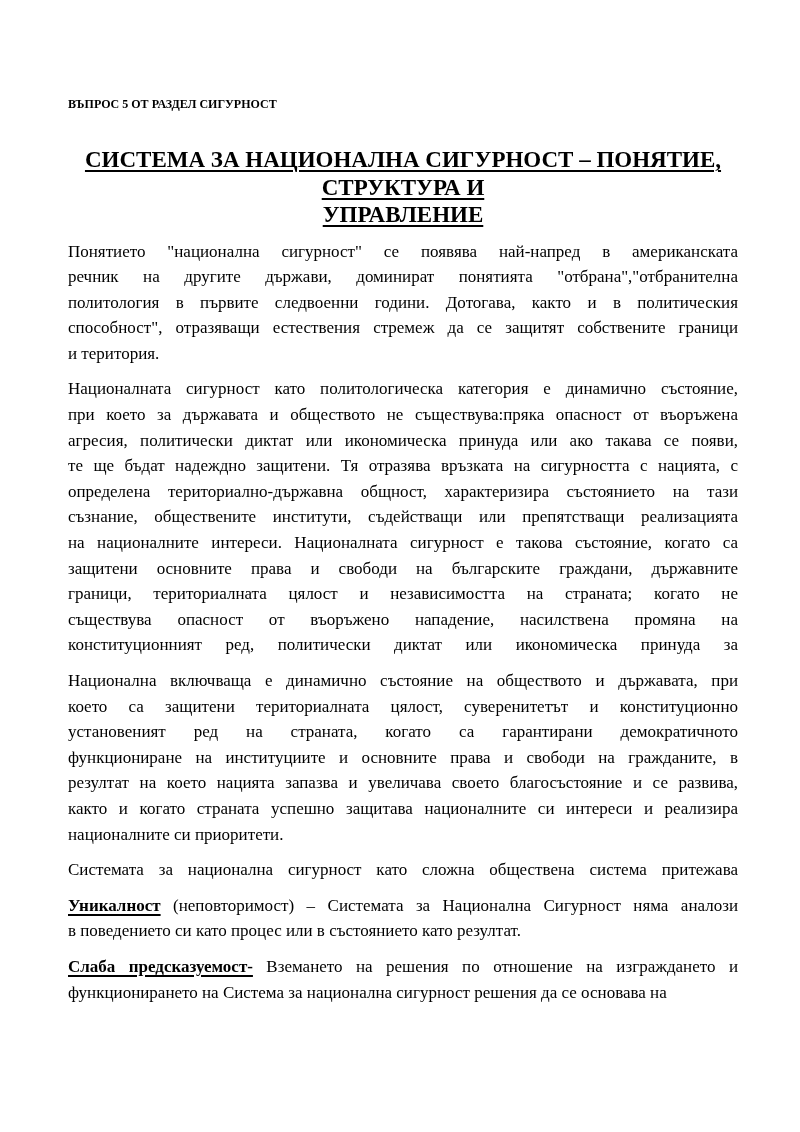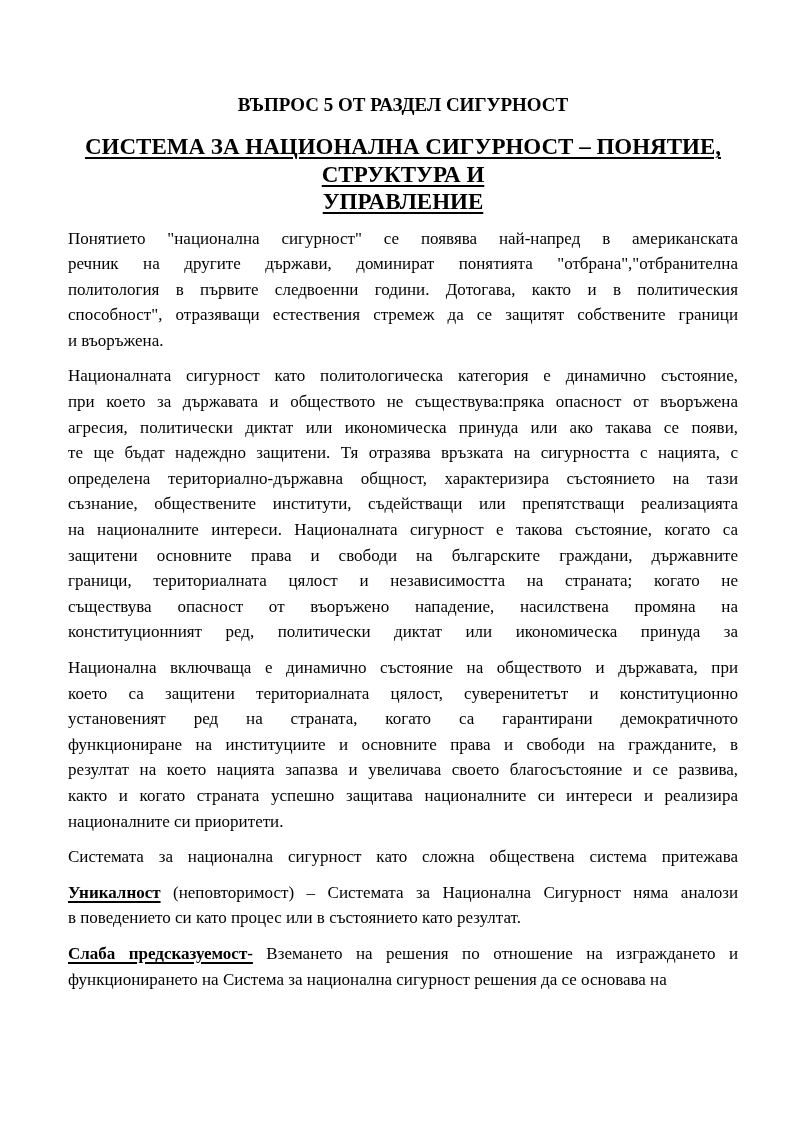--- a/index.html
+++ b/index.html
@@ -13,25 +13,24 @@
     height: 1132px;
     background: #ffffff;
     color: #000000;
     font-family: "Liberation Serif", "DejaVu Serif", serif;
     font-size: 17px;
     overflow: hidden;
     box-sizing: border-box;
     padding: 93px 62px 30px 68px;
   }
   .doc-heading {
-    margin: 0 0 17px 0;
-    font-size: 19px;
+    margin: 0 0 30px 0;
+    font-size: 12px;
     line-height: 23px;
     font-weight: bold;
-    text-align: center;
   }
   .doc-subheading {
     margin: 0 0 10px 0;
     font-size: 23px;
     line-height: 27.5px;
     font-weight: bold;
     text-align: center;
   }
   .doc-subheading .u-line {
     text-decoration: underline;
@@ -67,21 +66,21 @@
     <div><span class="u-line">СИСТЕМА ЗА НАЦИОНАЛНА СИГУРНОСТ – ПОНЯТИЕ, СТРУКТУРА И</span></div>
     <div><span class="u-line">УПРАВЛЕНИЕ</span></div>
   </h2>
 
   <div id="doc-body">
       <div class="para">
         <div class="line">Понятието "национална сигурност" се появява най-напред в американската</div>
         <div class="line">речник на другите държави, доминират понятията "отбрана","отбранителна</div>
         <div class="line">политология в първите следвоенни години. Дотогава, както и в политическия</div>
         <div class="line">способност", отразяващи естествения стремеж да се защитят собствените граници</div>
-        <div class="line last">и въоръжена.</div>
+        <div class="line last">и територия.</div>
       </div>
       <div class="para">
         <div class="line">Националната сигурност като политологическа категория е динамично състояние,</div>
         <div class="line">при което за държавата и обществото не съществува:пряка опасност от въоръжена</div>
         <div class="line">агресия, политически диктат или икономическа принуда или ако такава се появи,</div>
         <div class="line">те ще бъдат надеждно защитени. Тя отразява връзката на сигурността с нацията, с</div>
         <div class="line">определена териториално-държавна общност, характеризира състоянието на тази</div>
         <div class="line">съзнание, обществените институти, съдействащи или препятстващи реализацията</div>
         <div class="line">на националните интереси. Националната сигурност е такова състояние, когато са</div>
         <div class="line">защитени основните права и свободи на българските граждани, държавните</div>

